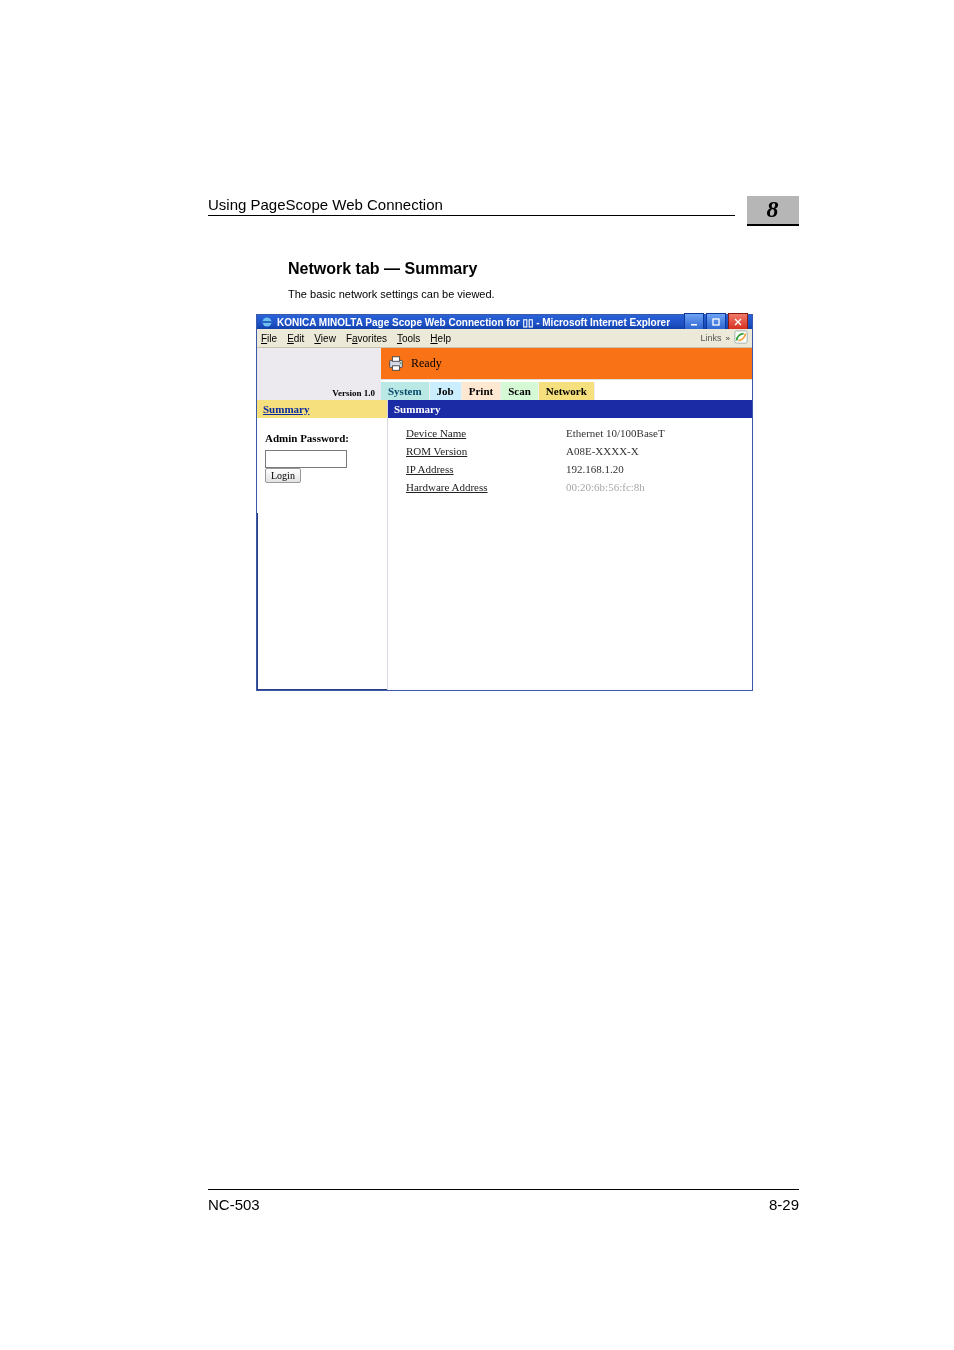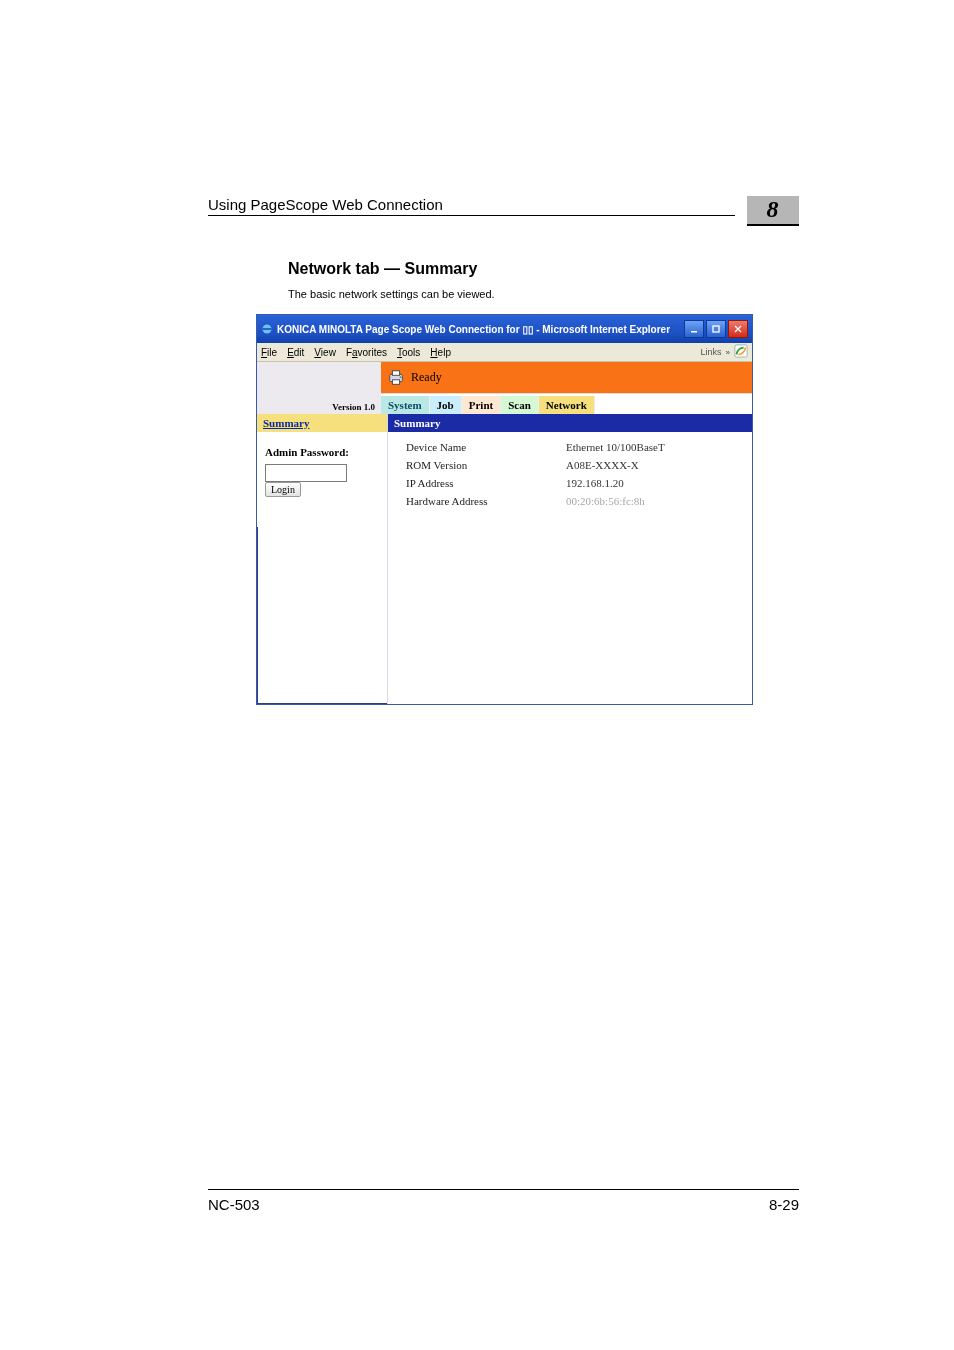--- a/index.html
+++ b/index.html
@@ -67,21 +67,21 @@
     margin-left:48px;
     width:495px;
     border:1px solid #3a5aa9;
     box-shadow:0 0 0 1px #2b3f82 inset;
     font-family:Tahoma,Arial,sans-serif;
     font-size:10px;
     color:#000;
     background:#fff;
   }
   .titlebar{
-    height:28px;
+    height:14px;
     background:linear-gradient(180deg,#2a62d8,#1c4fc2 70%,#1040a8);
     color:#fff;
     display:flex;
     align-items:center;
     padding:0 4px;
     font-size:10px;
     font-weight:bold;
     justify-content:space-between;
   }
   .titlebar .title-left{display:flex;align-items:center;gap:4px;overflow:hidden;white-space:nowrap;}
@@ -179,21 +179,21 @@
   .rightcol{
     flex:1;background:#fff;padding:0 0 0 0;border-left:1px solid #d7d7e5;
   }
   .rightcol .hdr{
     background:#1b2aa5;color:#fff;font-family:"Times New Roman",serif;font-weight:bold;font-size:11px;padding:3px 6px;
   }
   .info-table{
     padding:6px 12px 4px 18px;font-family:"Times New Roman",serif;font-size:11px;
   }
   .info-table .r{display:flex;gap:10px;line-height:18px;}
-  .info-table .lbl{width:150px;color:#222;}
+  .info-table .lbl{width:150px;color:#222;text-decoration:underline;}
   .info-table .val{flex:1;color:#333;}
   .info-table .val.grey{color:#a7a7a7;}
   .btm-space{height:190px;background:#fff;}
 
   .footer{
     position:absolute;
     left:208px;
     right:155px;
     bottom:137px;
     border-top:1px solid #000;

